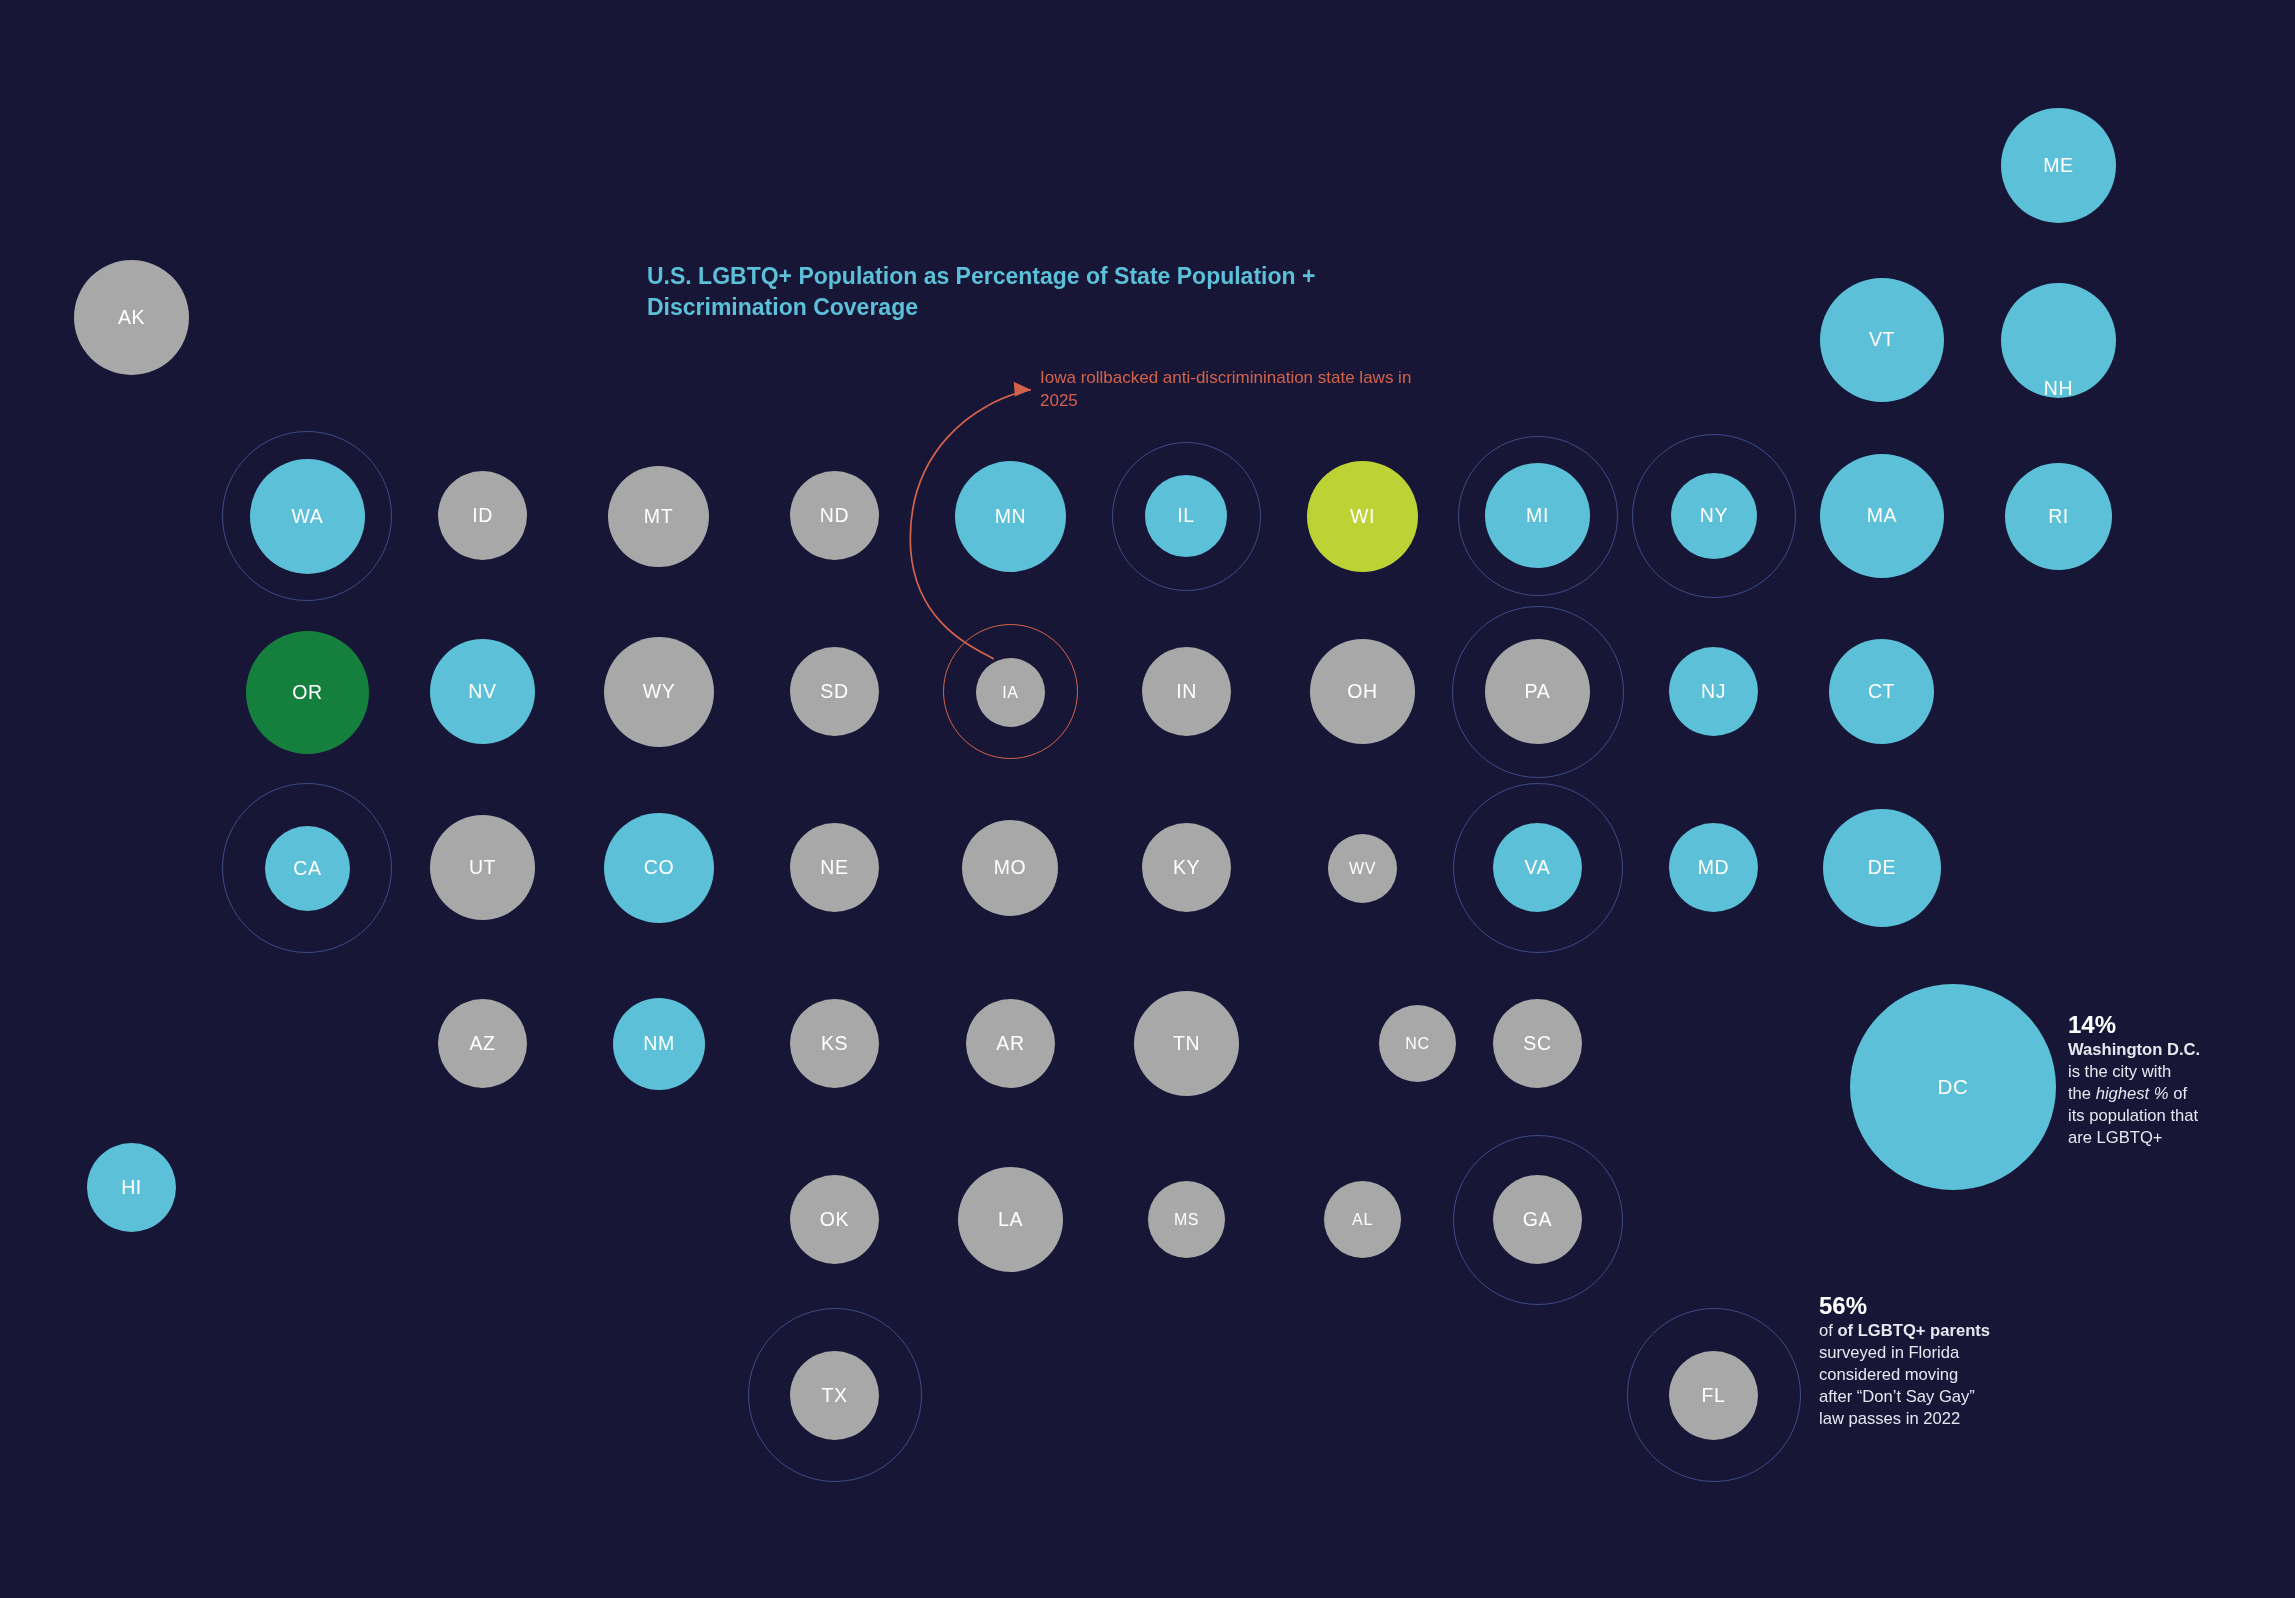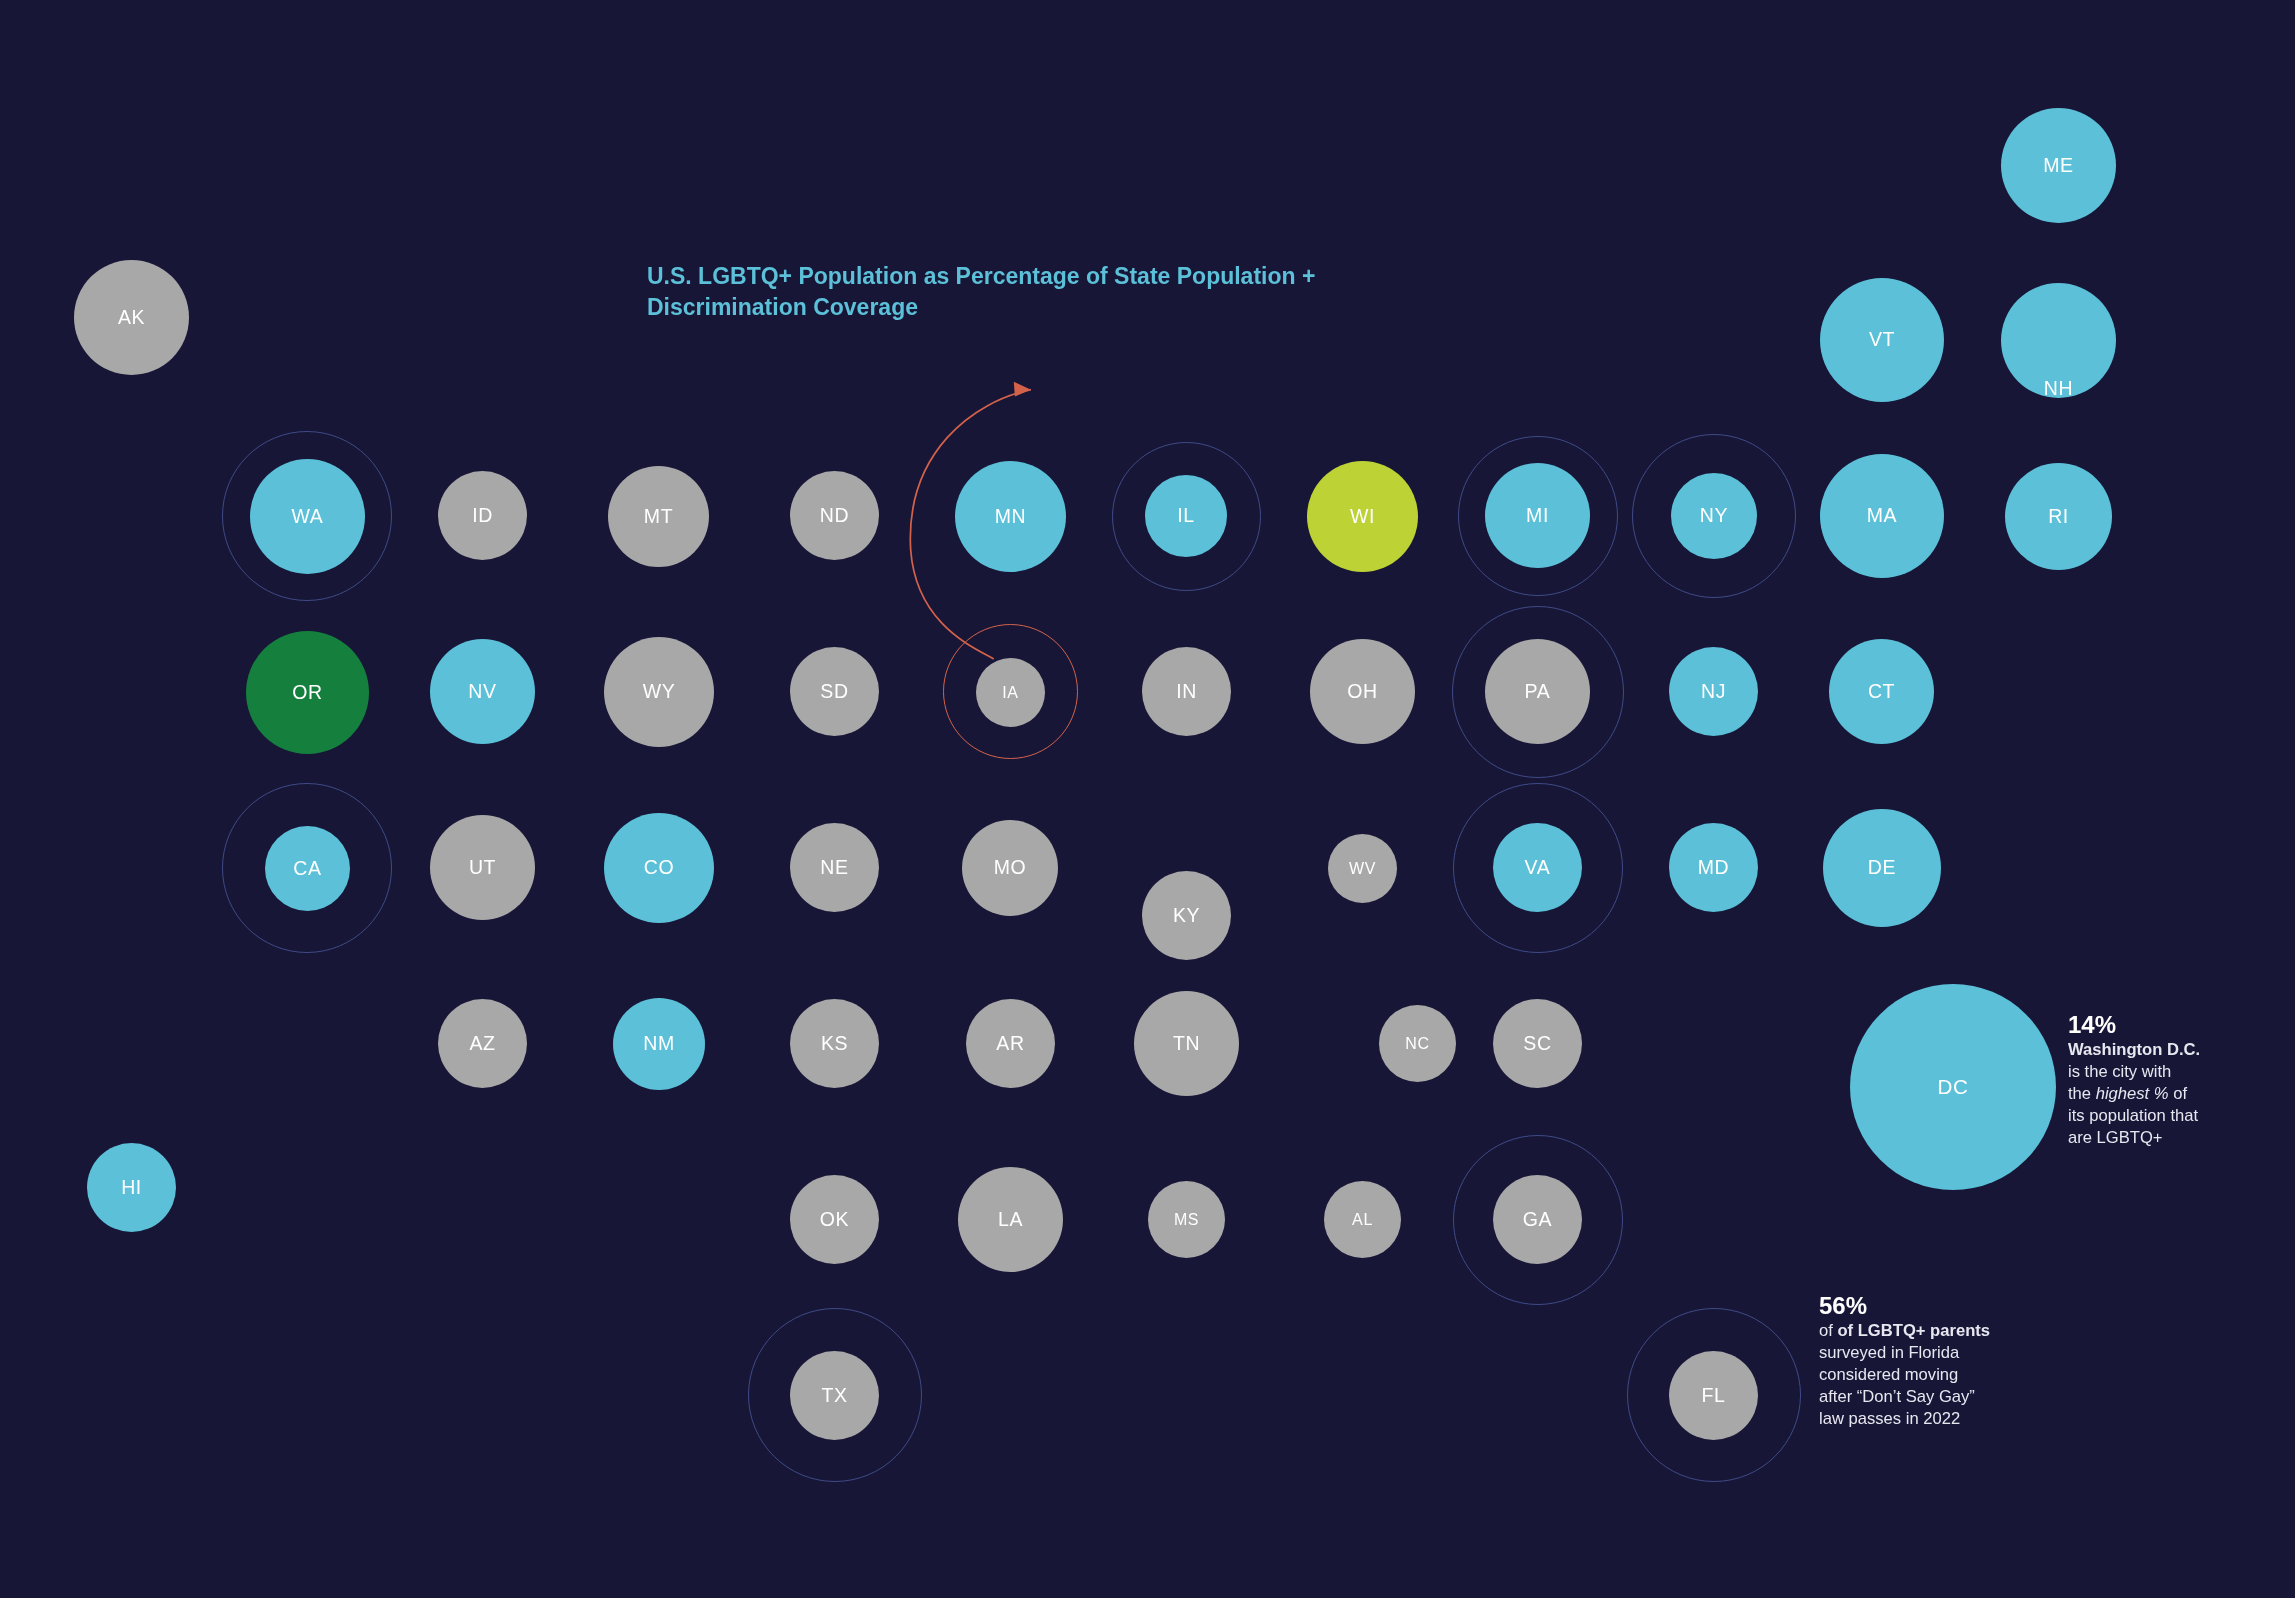--- a/index.html
+++ b/index.html
@@ -102,20 +102,21 @@
 
 <div id="stage">
 
   <div class="title">U.S. LGBTQ+ Population as Percentage of State Population + Discrimination Coverage</div>
 
   <svg class="arrow" viewBox="0 0 4007 2791">
     <path d="M 1800 680 C 1700 700, 1580 790, 1590 960 C 1600 1090, 1700 1130, 1735 1150" fill="none" stroke="#d4624b" stroke-width="3"></path>
     <path d="M 1800 680 L 1770 666 L 1772 692 Z" fill="#d4624b"></path>
   </svg>
 
+  <div class="anno-iowa">Iowa rollbacked anti-discriminination state laws in 2025</div>
 
   <div class="callout" id="dc-callout">
     <span class="big">14%</span>
     <span class="body"><b>Washington D.C.</b><br><span>is the city with</span><br><span>the </span><i>highest %</i><span> of</span><br><span>its population that</span><br><span>are LGBTQ+</span></span>
   </div>
 
   <div class="callout" id="fl-callout">
     <span class="big">56%</span>
     <span class="body"><span>of </span><b>of LGBTQ+ parents</b><br><span>surveyed in Florida</span><br><span>considered moving</span><br><span>after “Don’t Say Gay”</span><br><span>law passes  in 2022</span></span>
   </div>
@@ -210,21 +211,21 @@
     </div>
     <div class="bubble" style="left: 604px; top: 813px; width: 110px; height: 110px; background: rgb(91, 192, 216);">
       <span class="lbl">CO</span>
     </div>
     <div class="bubble" style="left: 790px; top: 823px; width: 89px; height: 89px; background: rgb(168, 168, 168);">
       <span class="lbl">NE</span>
     </div>
     <div class="bubble" style="left: 962px; top: 820px; width: 96px; height: 96px; background: rgb(168, 168, 168);">
       <span class="lbl">MO</span>
     </div>
-    <div class="bubble" style="left: 1142px; top: 871px; width: 89px; height: 89px; background: rgb(168, 168, 168);">
+    <div class="bubble" style="left: 1142px; top: 823px; width: 89px; height: 89px; background: rgb(168, 168, 168);">
       <span class="lbl">KY</span>
     </div>
     <div class="bubble" style="left: 1328px; top: 834px; width: 69px; height: 69px; background: rgb(168, 168, 168);">
       <span class="lbl" style="font-size: 16px;">WV</span>
     </div>
     <div class="ring" style="left: 1453px; top: 783px; width: 170px; height: 170px;"></div>
     <div class="bubble" style="left: 1493px; top: 823px; width: 89px; height: 89px; background: rgb(91, 192, 216);">
       <span class="lbl">VA</span>
     </div>
     <div class="bubble" style="left: 1669px; top: 823px; width: 89px; height: 89px; background: rgb(91, 192, 216);">

